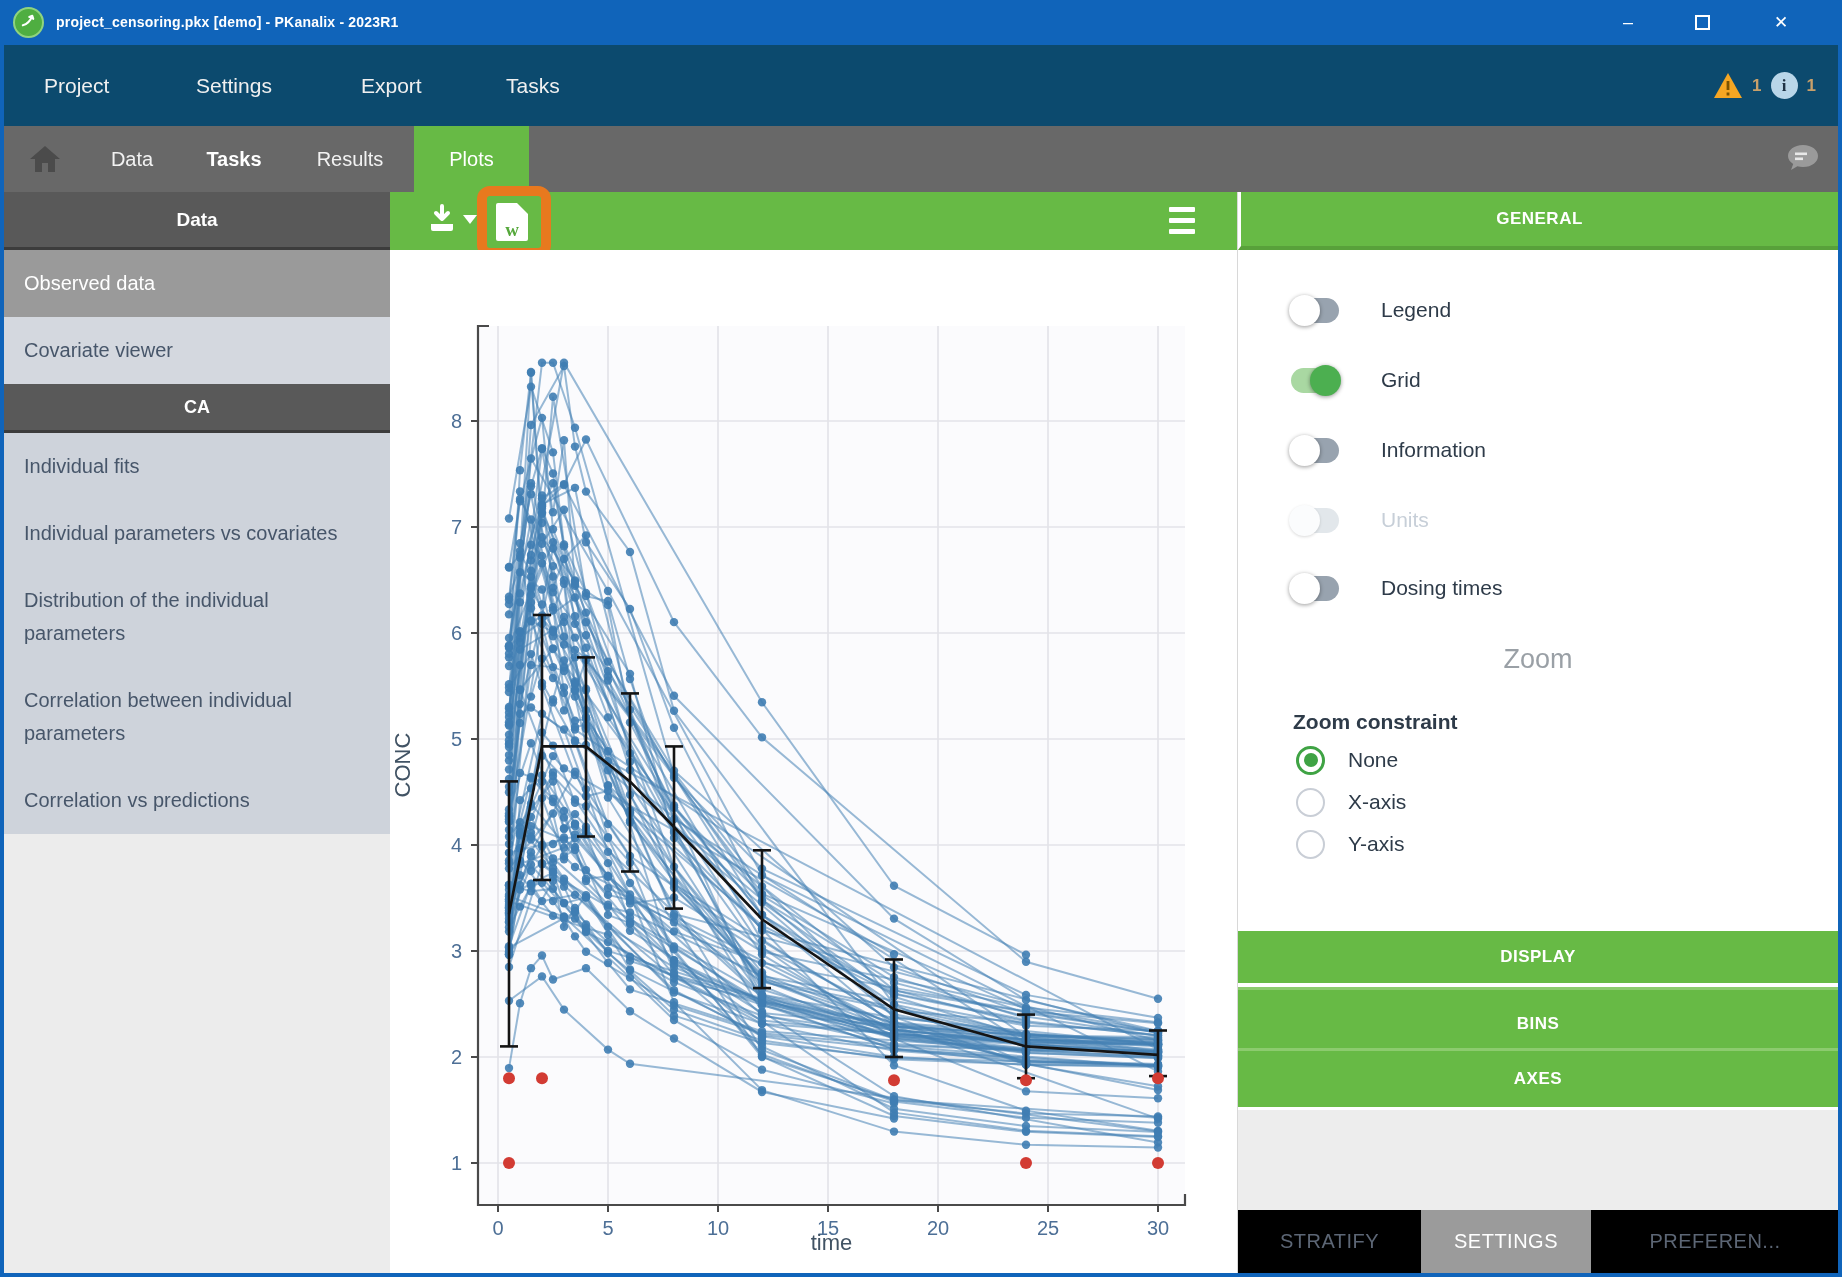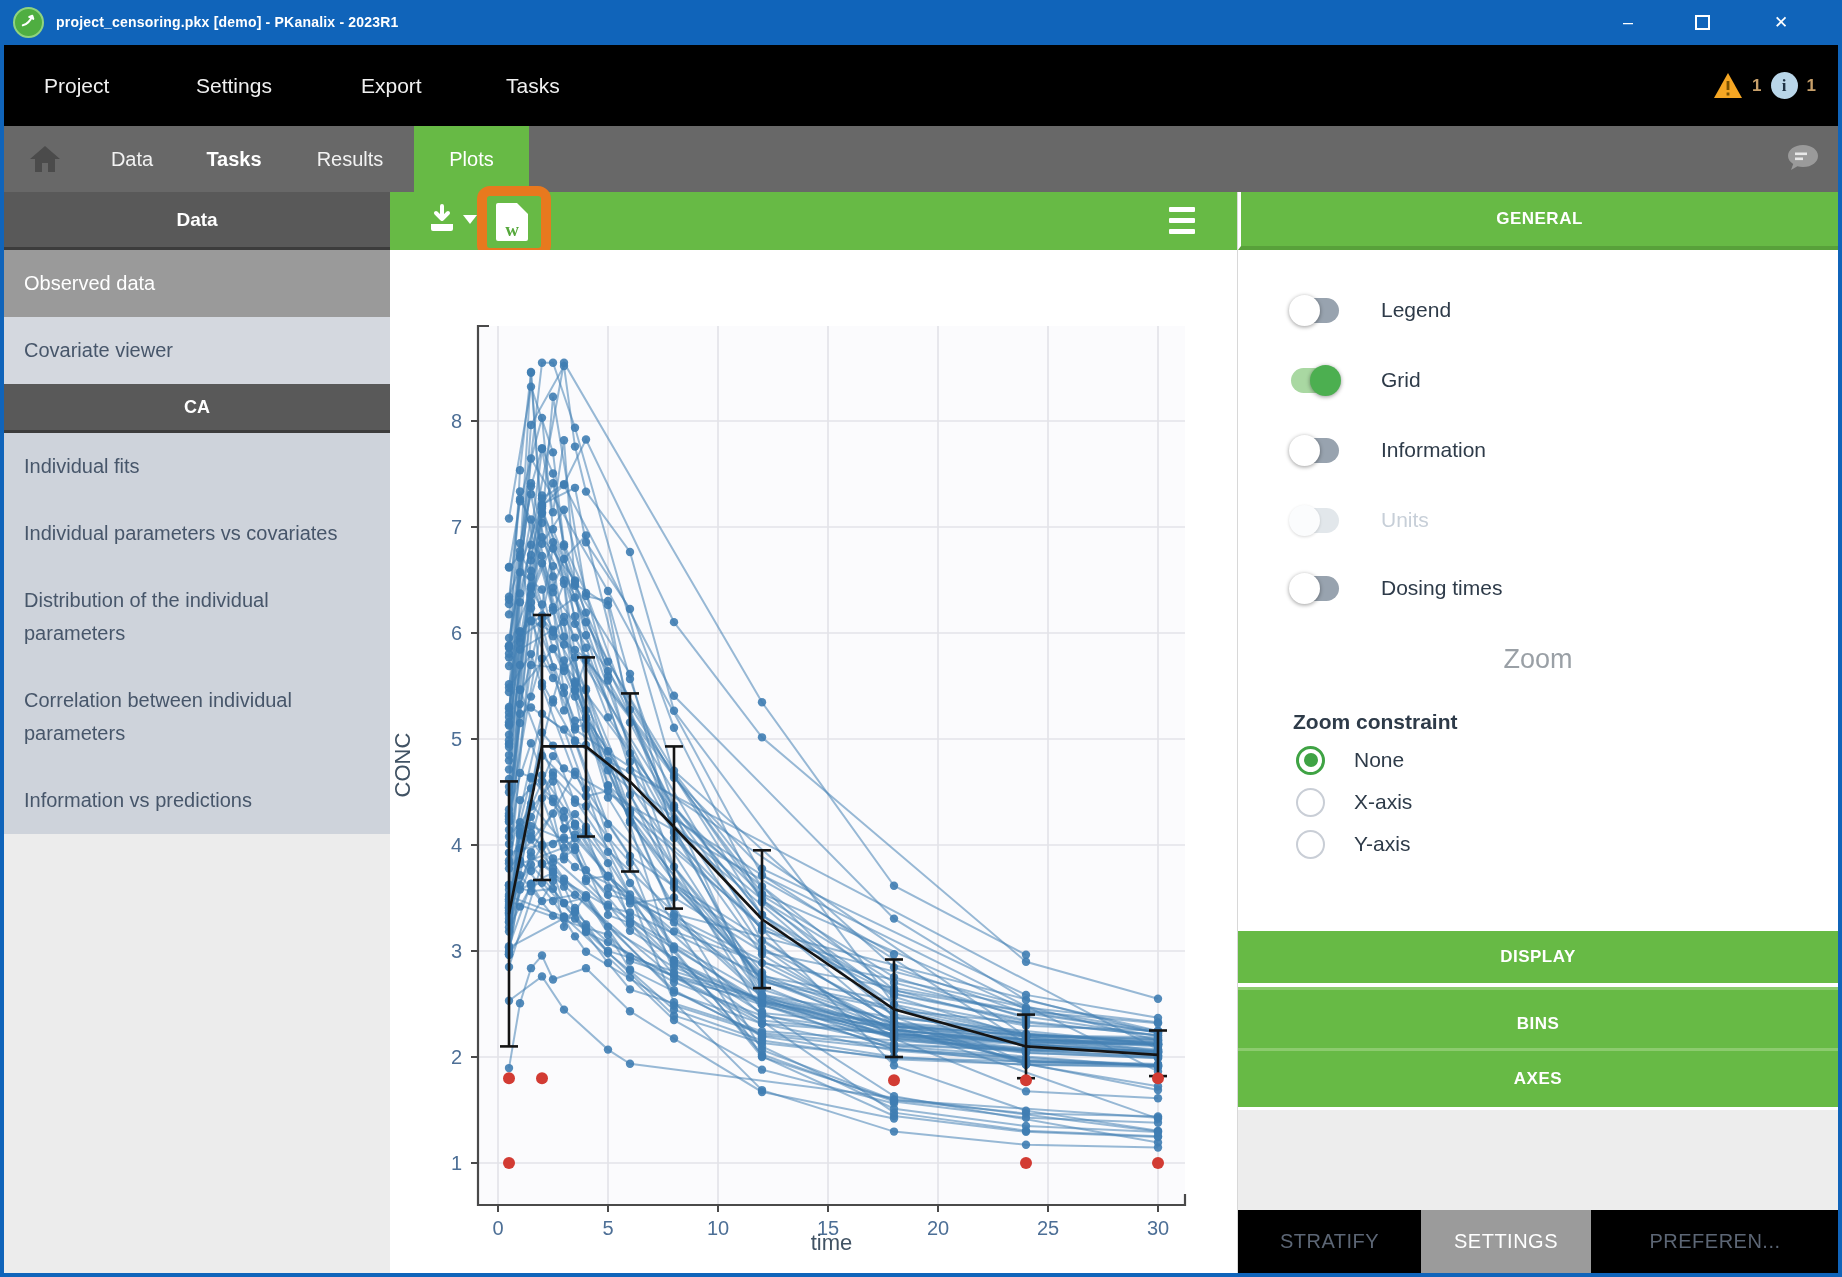--- a/index.html
+++ b/index.html
@@ -11,21 +11,21 @@
   .app-icon{position:absolute;left:13px;top:7px;width:31px;height:31px;border-radius:50%;background:#4fae41;border:2px solid #8fd37f;display:flex;align-items:center;justify-content:center;}
   .app-icon svg{width:19px;height:19px;}
   .title-text{position:absolute;left:56px;top:0;height:45px;line-height:45px;color:#ffffff;font-size:14px;font-weight:600;letter-spacing:.2px;}
   .win-btn{position:absolute;top:0;width:46px;height:45px;color:#fff;display:flex;align-items:center;justify-content:center;font-size:18px;cursor:default;}
   .win-btn.min{left:1605px;}
   .win-btn.max{left:1679px;}
   .win-btn.close{left:1758px;font-size:17px;}
   .max-glyph{width:15px;height:15px;border:2px solid #fff;}
 
   
-  .menubar{position:absolute;left:4px;top:45px;width:1834px;height:81px;background:#000000;}
+  .menubar{position:absolute;left:4px;top:45px;width:1834px;height:81px;background:#0c4a6e;}
   .menu-item{position:absolute;top:0;height:81px;line-height:81px;color:#f0f0f0;font-size:21px;cursor:default;}
   .menu-badges{position:absolute;right:22px;top:0;height:81px;display:flex;align-items:center;gap:9px;}
   .badge-count{color:#c8a06a;font-size:17px;font-weight:700;}
   .warn-tri{width:30px;height:27px;}
   .info-circ{width:27px;height:27px;border-radius:50%;background:#b9d6e9;color:#1f3346;font-weight:700;font-size:17px;display:flex;align-items:center;justify-content:center;font-family:"Liberation Serif",serif;}
 
   
   .tabbar{position:absolute;left:4px;top:126px;width:1834px;height:66px;background:#686868;}
   .home-icon{position:absolute;left:24px;top:16px;width:34px;height:34px;}
   .tab{position:absolute;top:0;height:66px;line-height:66px;text-align:center;color:#f2f2f2;font-size:20px;cursor:default;}
@@ -63,21 +63,21 @@
   .toggle{width:48px;height:25px;border-radius:13px;background:#98a3af;position:relative;cursor:default;flex:none;}
   .toggle .knob{position:absolute;top:-3px;left:-2px;width:31px;height:31px;border-radius:50%;background:#ffffff;box-shadow:0 1px 4px rgba(0,0,0,.4);}
   .toggle.on{background:#a9d8a2;}
   .toggle.on .knob{left:auto;right:-2px;background:#4caf50;}
   .toggle.disabled{background:#e2e7eb;}
   .toggle.disabled .knob{background:#fbfcfd;box-shadow:0 1px 3px rgba(0,0,0,.15);}
   .toggle-label{font-size:21px;color:#2e3b49;}
   .toggle-row.disabled .toggle-label{color:#c7cfd8;}
   .zoom-title{position:absolute;left:0;width:100%;text-align:center;color:#9aa0a6;font-size:27px;}
   .zoom-constraint{position:absolute;left:55px;font-size:21px;font-weight:700;color:#2e3b49;}
-  .radio-row{position:absolute;left:58px;display:flex;align-items:center;gap:29px;height:32px;cursor:default;justify-content:center;}
+  .radio-row{position:absolute;left:58px;display:flex;align-items:center;gap:23px;height:32px;cursor:default;justify-content:center;}
   .radio{width:29px;height:29px;border-radius:50%;border:2px solid #c9ced6;background:#fff;position:relative;flex:none;}
   .radio.sel{border:3px solid #3fa344;}
   .radio.sel::after{content:"";position:absolute;left:50%;top:50%;width:14px;height:14px;margin:-7px 0 0 -7px;border-radius:50%;background:#3fa344;}
   .radio-label{font-size:21px;color:#2e3b49;}
   .panel-btn{position:absolute;left:0;width:100%;background:#67ba45;color:#fff;font-weight:700;font-size:17px;letter-spacing:.5px;display:flex;align-items:center;justify-content:center;border:0;border-top:3px solid #8ccb6e;cursor:default;}
   .rp-gray{position:absolute;left:0;width:100%;background:#ededed;}
   .bottom-tab{position:absolute;height:63px;background:#000000;color:#5c6675;font-size:20px;display:flex;align-items:center;justify-content:center;letter-spacing:.5px;cursor:default;}
   .bottom-tab.active{background:#9b9b9b;color:#ffffff;}
 
   
@@ -140,21 +140,21 @@
 
   <div class="sidebar" id="sidebar">
       <div class="sb-header h1">Data</div>
       <div class="sb-item selected">Observed data</div>
       <div class="sb-item alt">Covariate viewer</div>
       <div class="sb-header h2">CA</div>
       <div class="sb-item">Individual fits</div>
       <div class="sb-item">Individual parameters vs covariates</div>
       <div class="sb-item">Distribution of the individual parameters</div>
       <div class="sb-item">Correlation between individual parameters</div>
-      <div class="sb-item">Information vs predictions</div>
+      <div class="sb-item">Correlation vs predictions</div>
     </div>
 
   <div class="toolbar">
     <div class="dl-group">
       <svg width="28" height="30" viewBox="0 0 28 30">
           <path d="M14 2 V15 M14 15 l-6 -6 M14 15 l6 -6" stroke="#fff" stroke-width="4" fill="none" stroke-linecap="round" stroke-linejoin="round"></path>
           <path d="M3 20 v5 a2 2 0 0 0 2 2 h18 a2 2 0 0 0 2 -2 v-5" fill="#fff"></path>
         </svg>
       <div class="caret"></div>
     </div>

